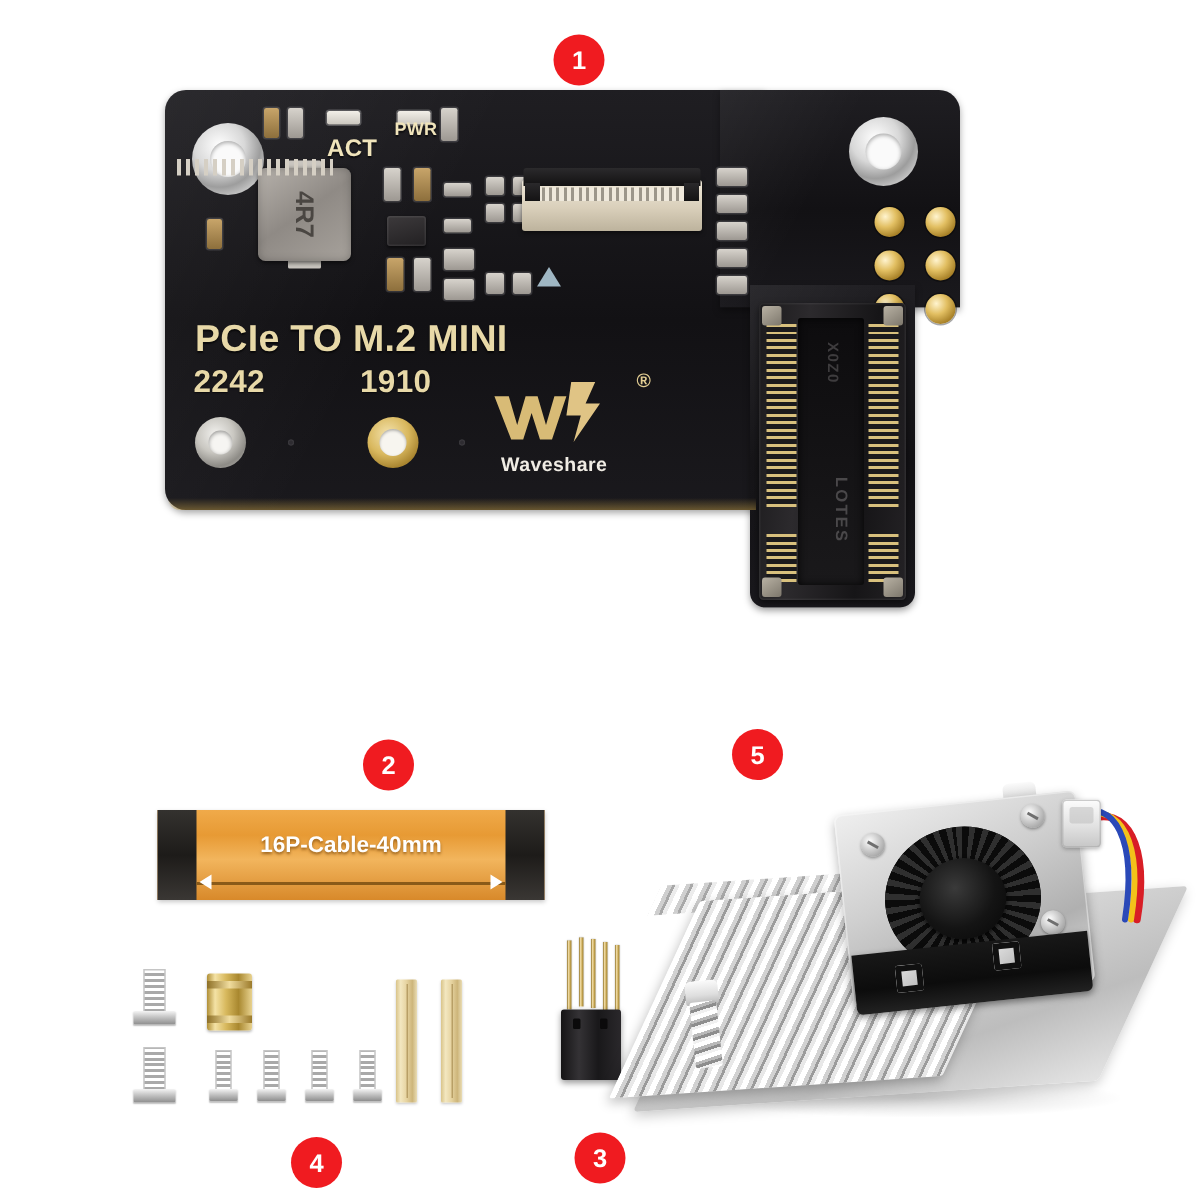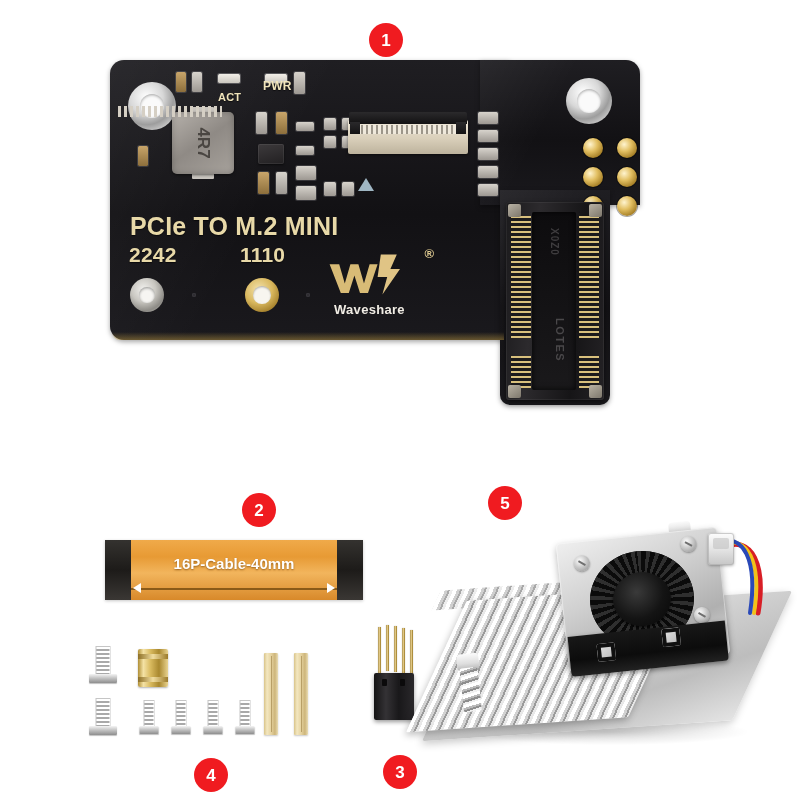--- a/index.html
+++ b/index.html
@@ -104,21 +104,21 @@
     color: #e8d9a8;
     font-weight: bold;
     letter-spacing: .2px;
     text-shadow: 0 1px 1px rgba(0,0,0,.6);
     z-index: 7;
     white-space: nowrap;
   }
   #silk-title { left: 20px; top: 152px; font-size: 25px; }
   #silk-2242 { left: 19px; top: 183px; font-size: 21px; }
   #silk-2230 { left: 130px; top: 183px; font-size: 21px; }
-  #silk-act { left: 108px; top: 31px; font-size: 11px; color: #f0e4bb; }
+  #silk-act { left: 108px; top: 31px; font-size: 16px; color: #f0e4bb; }
   #silk-pwr { left: 153px; top: 19px; font-size: 12px; color: #f0e4bb; }
 
   
   #logo-block { position: absolute; left: 218px; top: 188px; width: 110px; height: 80px; z-index: 7; }
   #logo-mark { width: 88px; height: 50px; display: block; }
   #logo-reg {
     position: absolute; right: 4px; top: -2px;
     color: #e2cd93; font-size: 13px; font-weight: bold;
   }
   #logo-text {
@@ -529,21 +529,21 @@
     <div class="gold-pad"></div>
     <div class="gold-pad"></div>
     <div class="gold-pad"></div>
     <div class="gold-pad"></div>
     <div class="gold-pad"></div>
     <div class="gold-pad"></div>
   </div>
 
   <div class="silk" id="silk-title">PCIe TO M.2 MINI</div>
   <div class="silk" id="silk-2242">2242</div>
-  <div class="silk" id="silk-2230">1110</div>
+  <div class="silk" id="silk-2230">1910</div>
 
   <div id="logo-block">
     <svg id="logo-mark" viewBox="0 0 110 62">
       <path d="M2 20 L14 20 L21 44 L28 20 L38 20 L45 44 L52 20 L62 20 L50 56 L40 56 L33 34 L26 56 L16 56 Z" fill="#d8bb76"></path>
       <path d="M66 8 L86 8 L78 26 L90 26 L68 58 L74 36 L62 36 Z" fill="#e0c485"></path>
     </svg>
     <span id="logo-reg">®</span>
     <span id="logo-text">Waveshare</span>
   </div>
 

